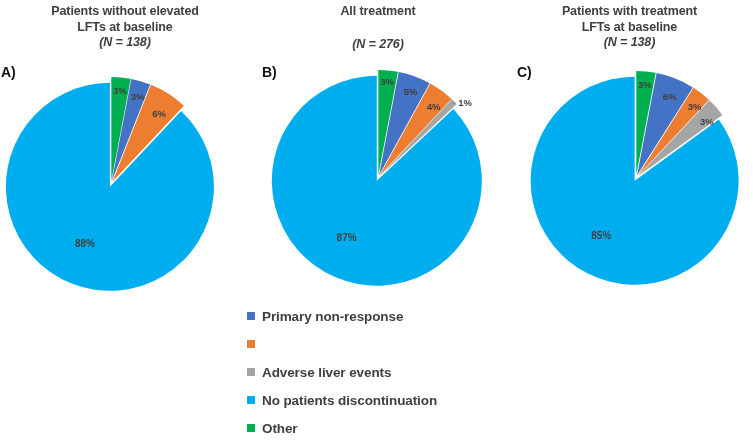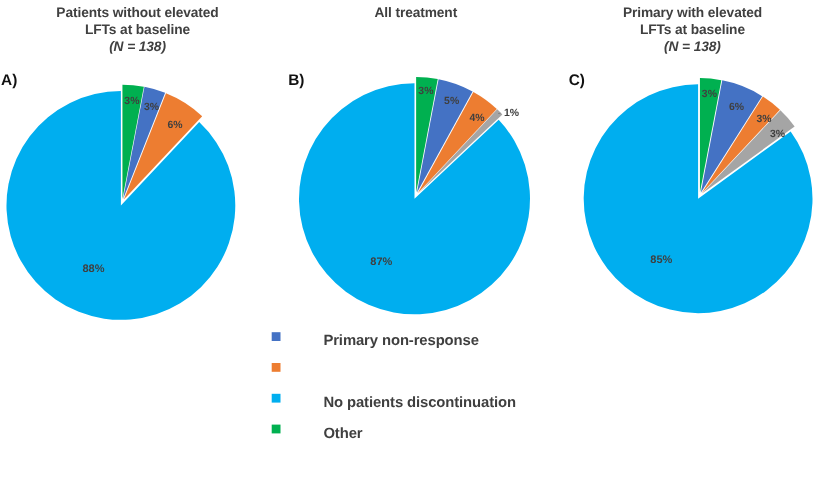--- a/index.html
+++ b/index.html
@@ -84,22 +84,22 @@
 
   
   .legend {
     position: absolute;
     left: 247px;
     top: 302px;
     width: 300px;
   }
   .legend-item {
     display: flex;
+    align-items: center;
     height: 28px;
-    gap: 32px;
   }
   .legend-swatch {
     width: 8px;
     height: 8px;
     flex: 0 0 8px;
     margin-right: 7px;
   }
   .legend-label {
     font-size: 13.5px;
     font-weight: bold;
@@ -134,20 +134,21 @@
           <text x="132.78993784226634" y="19.23045169602338" class="slice-label">3%</text>
           <text x="154.1882697271895" y="36.2189328217263" class="slice-label">6%</text>
           <text x="79.92465425442208" y="166.80738217709165" class="slice-label big">88%</text>
         </g>
     </svg>
   </div>
 
   <div class="panel panel-b">
     <div class="panel-title">
       <span>All treatment</span>
+      <span class="n-line" style="margin-top:17px">(N = 276)</span>
     </div>
   </div>
   <div class="panel-letter letter-b">B)</div>
   <div class="pie-wrap pie-b">
     <svg viewBox="0 0 215 215">
       <g id="pie-b-slices">
           <path d="M 106.28232493995554 105.01331410619076 L 106.28232493995554 0.013314106190762232 A 105 105 0 0 1 125.95736297145662 1.873152779678449 Z" fill="#00B050"></path>
           <path d="M 107.01621376073588 105.17735769313732 L 126.69125179223695 2.037196366625011 A 105 105 0 0 1 157.600349541416 13.165156288531648 Z" fill="#4472C4"></path>
           <path d="M 107.76335575687742 105.57294901687516 L 158.34749153755752 13.56074761226948 A 105 105 0 0 1 179.64080187938973 29.031243137626944 Z" fill="#ED7D31"></path>
           <path d="M 108.12132034355965 105.87867965644035 L 179.99876646607197 29.336973777192142 A 105 105 0 0 1 184.66302622280784 34.001233533928044 Z" fill="#A5A5A5"></path>
@@ -161,21 +162,21 @@
           <text x="138.6042479588857" y="22.21582425657077" class="slice-label">5%</text>
           <text x="161.60601500907356" y="37.217650113004794" class="slice-label">4%</text>
           <text x="193" y="33" class="slice-label">1%</text>
           <text x="74.62224978843754" y="168.6445205812064" class="slice-label big">87%</text>
         </g>
     </svg>
   </div>
 
   <div class="panel panel-c">
     <div class="panel-title">
-      <span>Primary with elevated</span><br>
+      <span>Patients with treatment</span><br>
       <span>LFTs at baseline</span>
       <span class="n-line">(N = 138)</span>
     </div>
   </div>
   <div class="panel-letter letter-c">C)</div>
   <div class="pie-wrap pie-c">
     <svg viewBox="0 0 212 212">
       <g id="pie-c-slices">
           <path d="M 106.28232493995554 105.01331410619076 L 106.28232493995554 1.0133141061907622 A 104 104 0 0 1 125.7699816568709 2.855440030407138 Z" fill="#00B050"></path>
           <path d="M 107.10437365805403 105.21067054233525 L 126.59203037496938 3.0527964665516265 A 104 104 0 0 1 162.83036033586967 17.40056629012568 Z" fill="#4472C4"></path>
@@ -195,20 +196,24 @@
 
   <div class="legend" id="legend-root">
       <div class="legend-item">
         <span class="legend-swatch" style="background: rgb(68, 114, 196);"></span>
         <span class="legend-label">Primary non-response</span>
       </div>
       <div class="legend-item">
         <span class="legend-swatch" style="background: rgb(237, 125, 49);"></span>
       </div>
       <div class="legend-item">
+        <span class="legend-swatch" style="background: rgb(165, 165, 165);"></span>
+        <span class="legend-label">Adverse liver events</span>
+      </div>
+      <div class="legend-item">
         <span class="legend-swatch" style="background: rgb(0, 174, 239);"></span>
         <span class="legend-label">No patients discontinuation</span>
       </div>
       <div class="legend-item">
         <span class="legend-swatch" style="background: rgb(0, 176, 80);"></span>
         <span class="legend-label">Other</span>
       </div>
     </div>
 
 </div>

